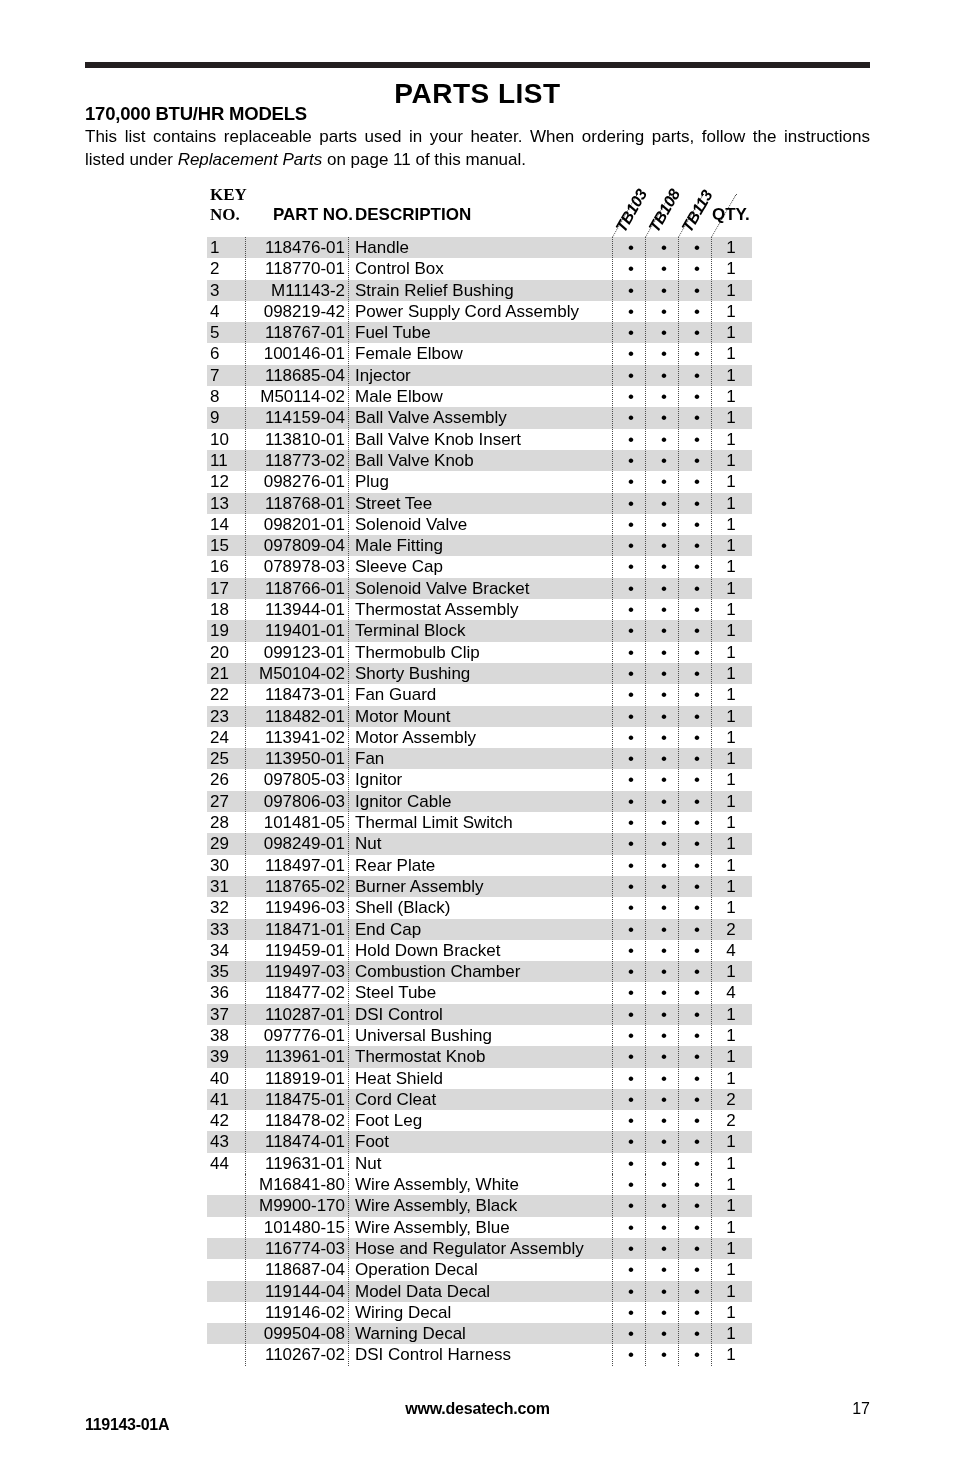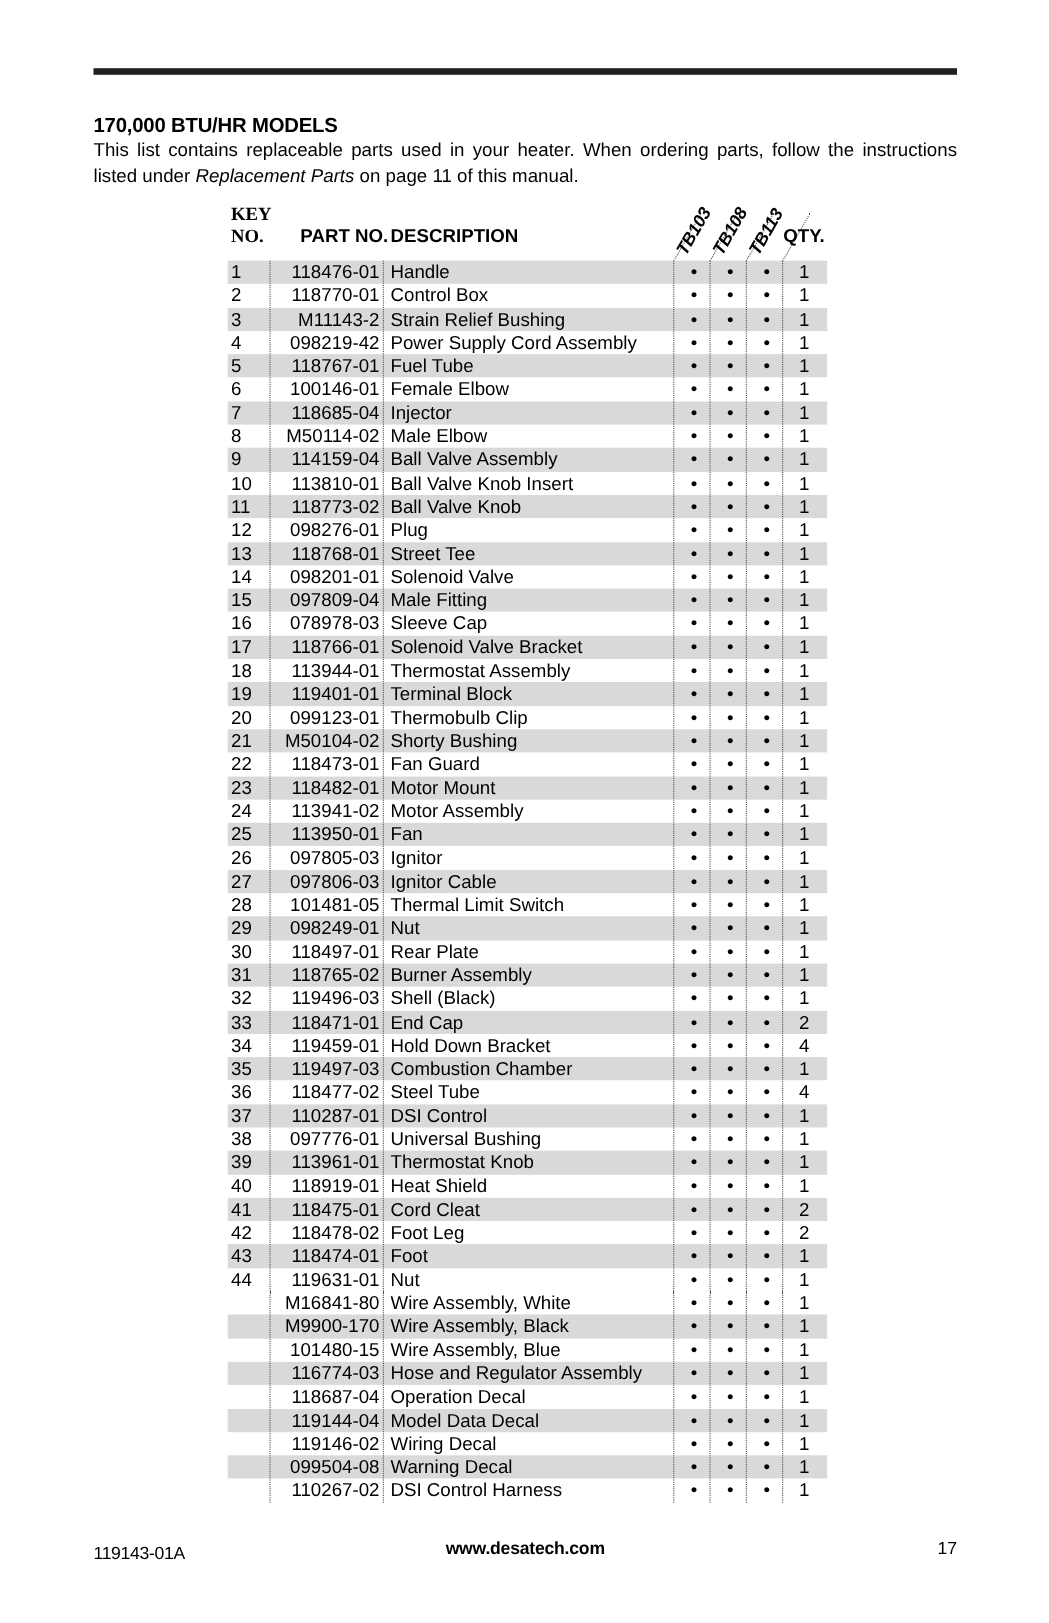--- a/index.html
+++ b/index.html
@@ -251,22 +251,22 @@
     position: absolute;
     left: 85px;
     top: 1400px;
     width: 785px;
     height: 24px;
     font-size: 16px;
   }
   .footer .f-left {
     position: absolute;
     left: 0;
-    top: 4px;
-    font-weight: normal;
+    top: 16px;
+    font-weight: bold;
     letter-spacing: -0.3px;
   }
   .footer .f-center {
     position: absolute;
     left: 0;
     top: 0;
     width: 785px;
     text-align: center;
     font-weight: bold;
     letter-spacing: -0.2px;
@@ -278,20 +278,21 @@
     font-weight: normal;
   }
 </style>
 </head>
 <body>
 
 <div class="page">
 
   <div class="rule-top"></div>
 
+  <div class="parts-list-title">PARTS LIST</div>
   <div class="models-title">170,000 BTU/HR MODELS</div>
 
   <div class="intro">
     <span>This list contains replaceable parts used in your heater. When ordering parts, follow the instructions listed under </span><i>Replacement Parts</i><span> on page 11 of this manual.</span>
   </div>
 
   <div class="table-wrap">
 
     <div class="thead">
       <div class="th-keyno">KEY

